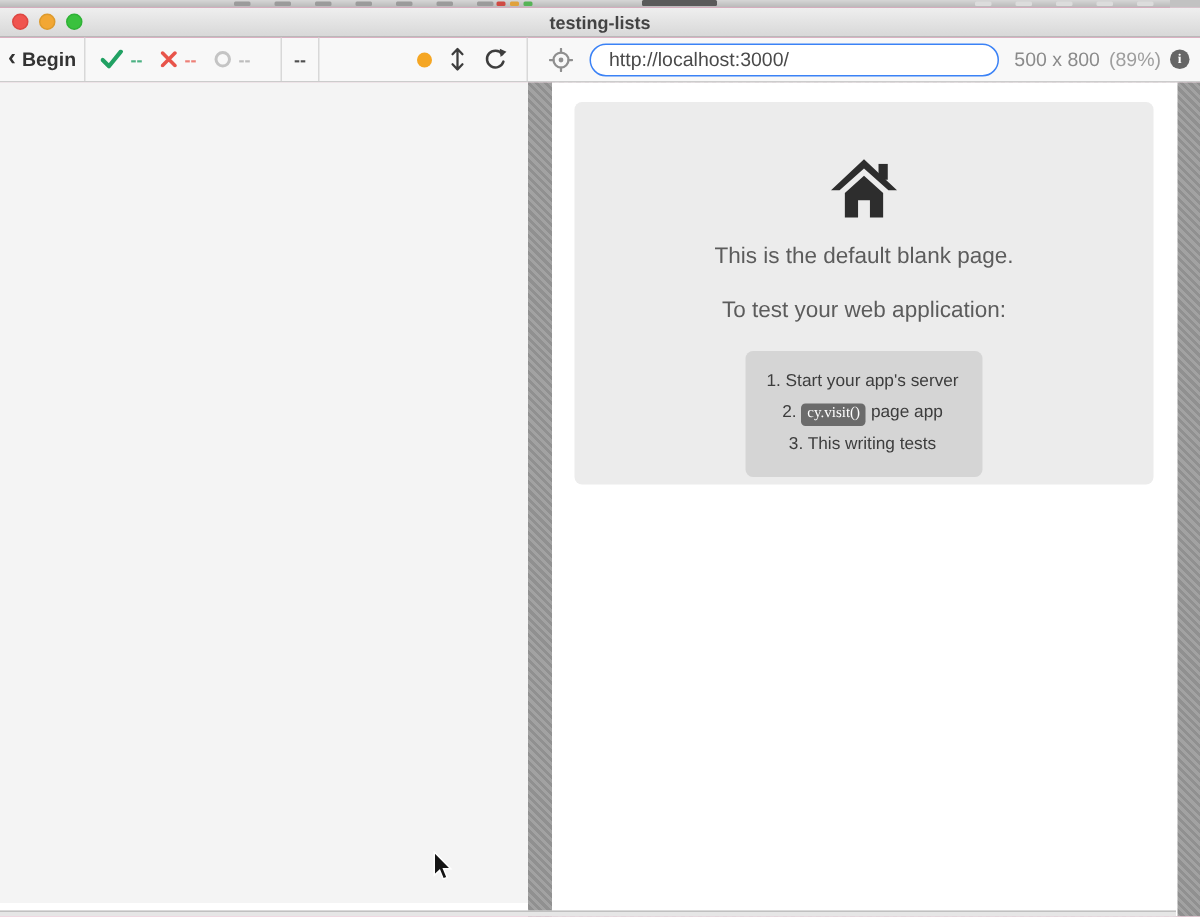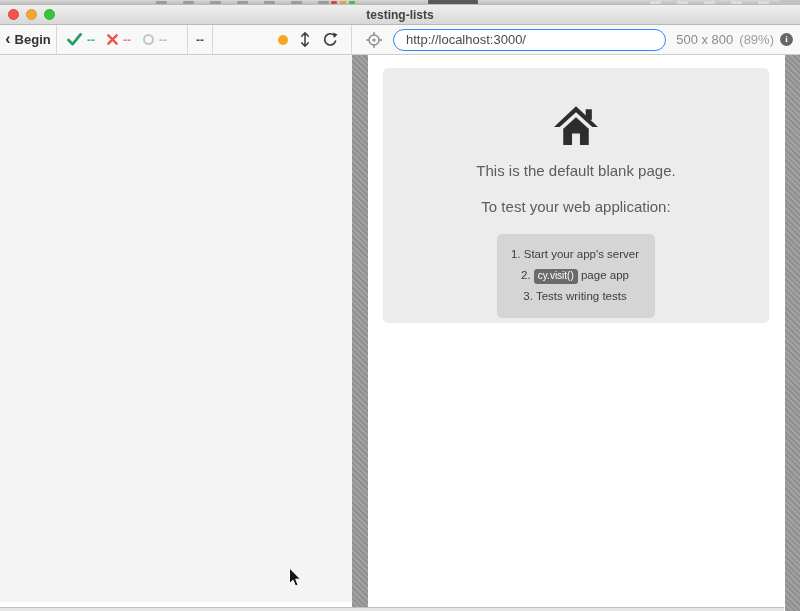--- a/index.html
+++ b/index.html
@@ -65,21 +65,21 @@
   
   .blank-box { position:absolute; left:15px; top:13px; width:386px; height:255px;
                background:#ececec; border-radius:5px; text-align:center; }
   .home-svg { margin-top:38px; }
   .bp-heading { margin-top:16px; font-size:15px; color:#5c5c5c; }
   .bp-subheading { margin-top:19px; font-size:15px; color:#5c5c5c; }
   .steps-box { margin:19px auto 0; width:fit-content; min-width:158px; background:#d5d5d5;
                border-radius:5px; padding:10px 15px 11px 13px; text-align:center; }
   .step { font-size:11.5px; color:#3d3d3d; line-height:21px; white-space:nowrap; }
   .code-chip { display:inline-block; background:#6b6b6b; color:#fff;
-               font-family:Liberation Sans, sans-serif; font-size:10px;
+               font-family:Liberation Serif, serif; font-size:10px;
                padding:1px 4px 2px; border-radius:3px; line-height:12px; }
 
   .cursor-svg { position:absolute; left:288px; top:512px; z-index:10; }
   svg { display:block; }
   .inline-svg { display:inline-block; }
 </style>
 </head>
 <body>
 
 <div class="screen">
@@ -185,21 +185,21 @@
               <span>1.</span>
               <span>Start your app's server</span>
             </div>
             <div class="step">
               <span>2.</span>
               <code class="code-chip">cy.visit()</code>
               <span>page app</span>
             </div>
             <div class="step">
               <span>3.</span>
-              <span>Tests writing tests</span>
+              <span>This writing tests</span>
             </div>
           </div>
         </div>
       </div>
     </div>
 
     <svg class="cursor-svg" width="14" height="20" viewBox="0 0 13 20">
       <path d="M1,1 L1,16.5 L4.6,13.2 L7,19 L9.6,17.9 L7.2,12.2 L12,12.2 Z" fill="#151515" stroke="#ffffff" stroke-width="1"></path>
     </svg>
 

